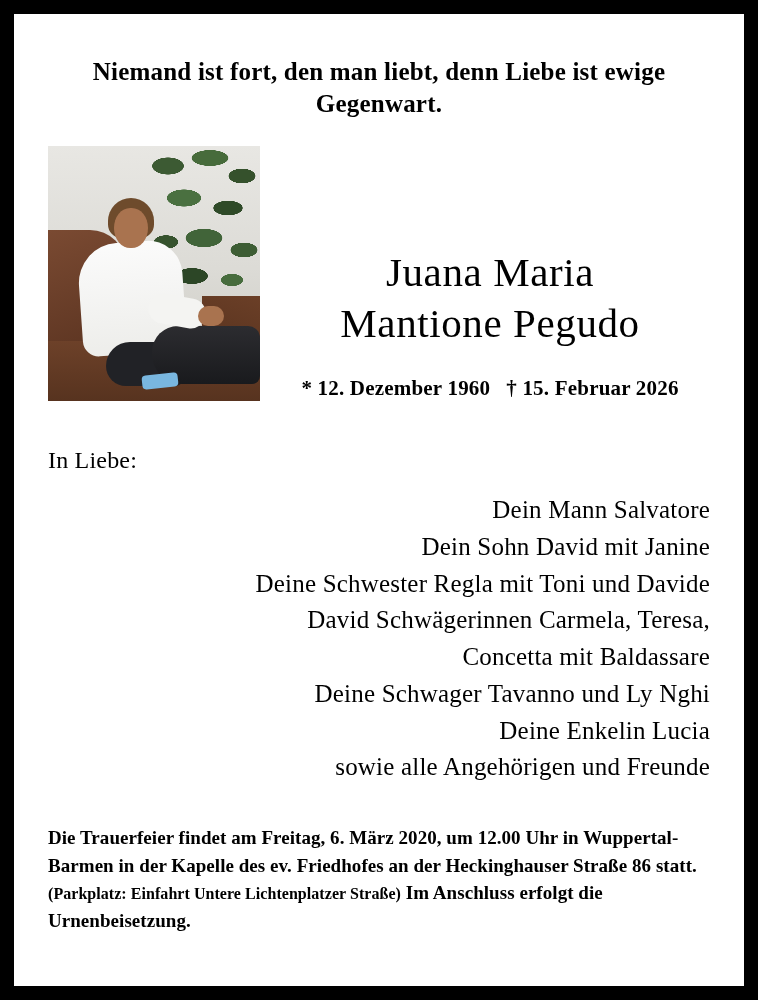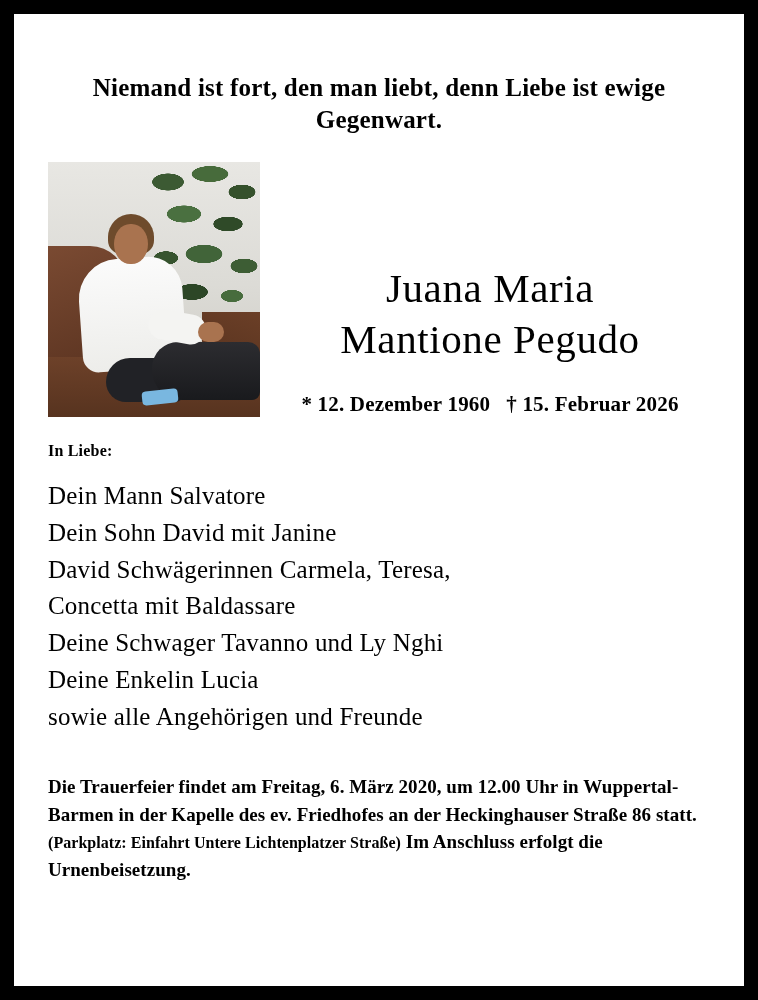--- a/index.html
+++ b/index.html
@@ -21,21 +21,21 @@
     box-sizing: border-box;
     background: #ffffff;
     border: 14px solid #000000;
   }
 
   .inner {
     position: relative;
     width: 100%;
     height: 100%;
     box-sizing: border-box;
-    padding: 44px 34px 18px 34px;
+    padding: 28px 34px 18px 34px;
   }
 
   .motto {
     text-align: center;
     font-family: "Liberation Serif", serif;
     font-weight: bold;
     font-size: 25px;
     line-height: 1.28;
     letter-spacing: 0.2px;
     margin: 14px 18px 0 18px;
@@ -200,35 +200,36 @@
     font-weight: bold;
     font-size: 21px;
     letter-spacing: 0.2px;
   }
   .dates .sep {
     display: inline-block;
     width: 16px;
   }
 
   .inliebe {
-    margin-top: 25px;
-    font-family: "Liberation Serif", serif;
-    font-weight: bold;
-    font-size: 16px;
+    margin-top: 46px;
+    font-family: "Liberation Serif", serif;
+    font-weight: normal;
+    font-size: 24px;
     letter-spacing: 0.2px;
   }
 
   .family {
     margin-top: 18px;
   }
   .family-line {
     font-family: "Liberation Serif", serif;
     font-size: 25px;
     line-height: 1.47;
     letter-spacing: 0.2px;
+    text-align: right;
   }
 
   .notice {
     margin-top: 38px;
     font-family: "Liberation Serif", serif;
     font-weight: bold;
     font-size: 19px;
     line-height: 1.45;
     letter-spacing: 0.05px;
   }
@@ -271,20 +272,21 @@
         </div>
       </div>
 
     </div>
 
     <div class="inliebe">In Liebe:</div>
 
     <div class="family">
       <div class="family-line">Dein Mann Salvatore</div>
       <div class="family-line">Dein Sohn David mit Janine</div>
+      <div class="family-line">Deine Schwester Regla mit Toni und Davide</div>
       <div class="family-line">David Schwägerinnen Carmela, Teresa,</div>
       <div class="family-line">Concetta mit Baldassare</div>
       <div class="family-line">Deine Schwager Tavanno und Ly Nghi</div>
       <div class="family-line">Deine Enkelin Lucia</div>
       <div class="family-line">sowie alle Angehörigen und Freunde</div>
     </div>
 
     <div class="notice">
       <span>Die Trauerfeier findet am Freitag, 6. März 2020, um 12.00 Uhr in Wuppertal-Barmen in der Kapelle des ev. Friedhofes an der Heckinghauser Straße 86 statt.</span>
       <span class="small">(Parkplatz: Einfahrt Untere Lichtenplatzer Straße)</span><span> Im Anschluss erfolgt die Urnenbeisetzung.</span>

